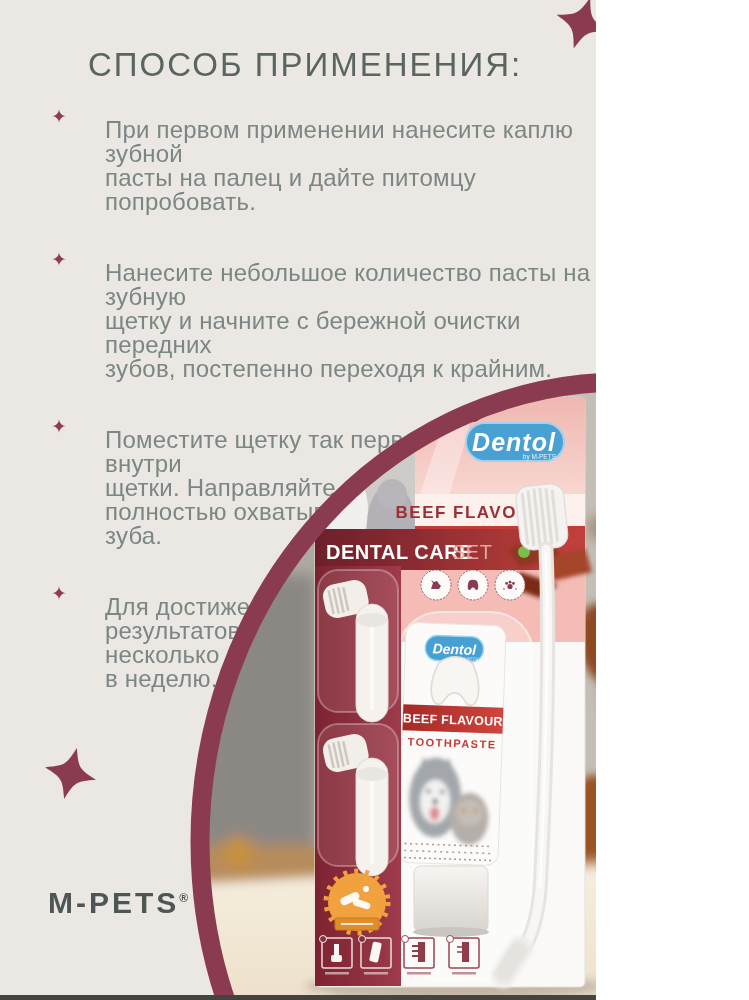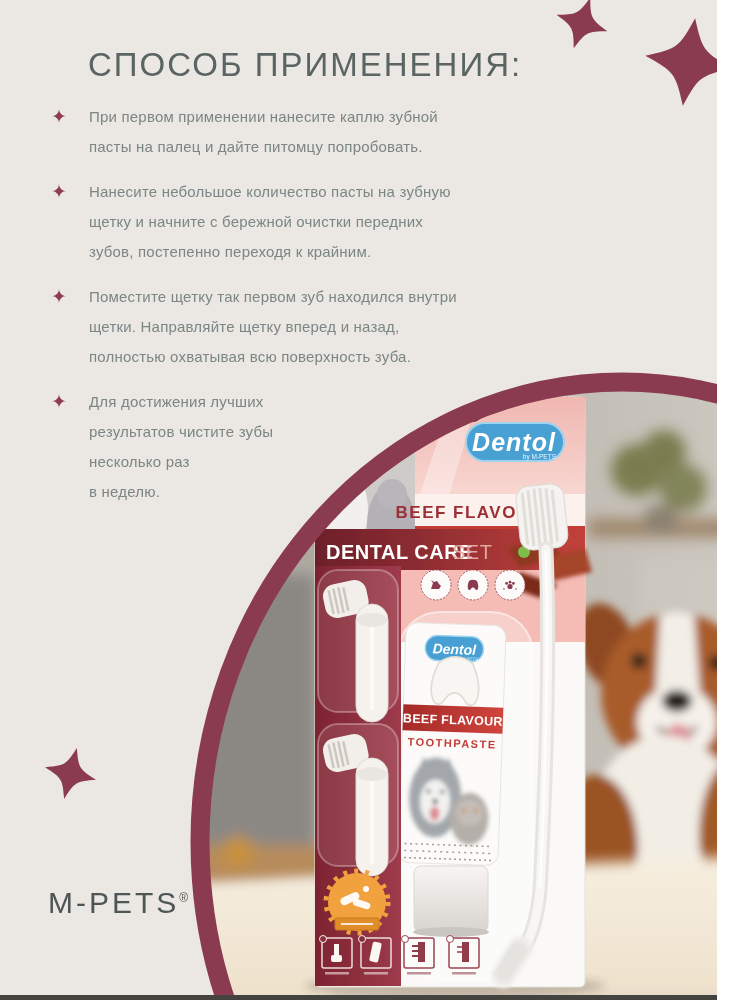--- a/index.html
+++ b/index.html
@@ -1,43 +1,43 @@
 <!DOCTYPE html>
 <html><head>
 <meta charset="utf-8">
 <style>
   html,body{margin:0;padding:0;}
   .canvas{
-    position:relative;width:717px;height:1000px;overflow:hidden;
+    position:relative;width:596px;height:1000px;overflow:hidden;
     background:#EBE7E2;
     font-family:"Liberation Sans",sans-serif;
   }
   .page-title{
     position:absolute;left:88px;top:46px;margin:0;
     font-size:33px;font-weight:normal;letter-spacing:2px;color:#5A6563;
   }
   .instructions{
     position:absolute;left:50px;top:102px;width:580px;
     list-style:none;margin:0;padding:0;display:flex;flex-direction:column;gap:15px;
   }
   .instructions li{display:flex;align-items:flex-start;}
   .marker{
     flex:0 0 38px;width:38px;color:#8F3B51;font-size:19px;line-height:29px;
     padding-left:1px;
   }
   .item-text{
-    margin:0;font-size:15px;line-height:30px;color:#7B8685;
+    margin:16px;font-size:24px;line-height:24px;color:#7B8685;
     white-space:pre-line;letter-spacing:0.2px;
   }
   .sparkle{position:absolute;}
   .sparkle path{fill:#8A3B4F;}
   .photo{position:absolute;left:0;top:0;}
   .brand{
     position:absolute;left:48px;top:886px;
-    font-size:30px;font-weight:normal;letter-spacing:3px;color:#4D5654;
+    font-size:30px;font-weight:bold;letter-spacing:3px;color:#4D5654;
   }
   .brand sup{font-size:12px;letter-spacing:0;}
   .bottom-bar{
     position:absolute;left:0;bottom:0;width:749px;height:5px;background:#45433F;z-index:50;
   }
   
   text{font-family:"Liberation Sans",sans-serif;}
   .t-logo-big{fill:#FFFFFF;font-size:25px;font-weight:bold;font-style:italic;letter-spacing:1px;}
   .t-logo-sub{fill:#E8F5FD;font-size:6.5px;}
   .t-flavour{fill:#9C2D34;font-size:17px;font-weight:bold;letter-spacing:1.5px;}

